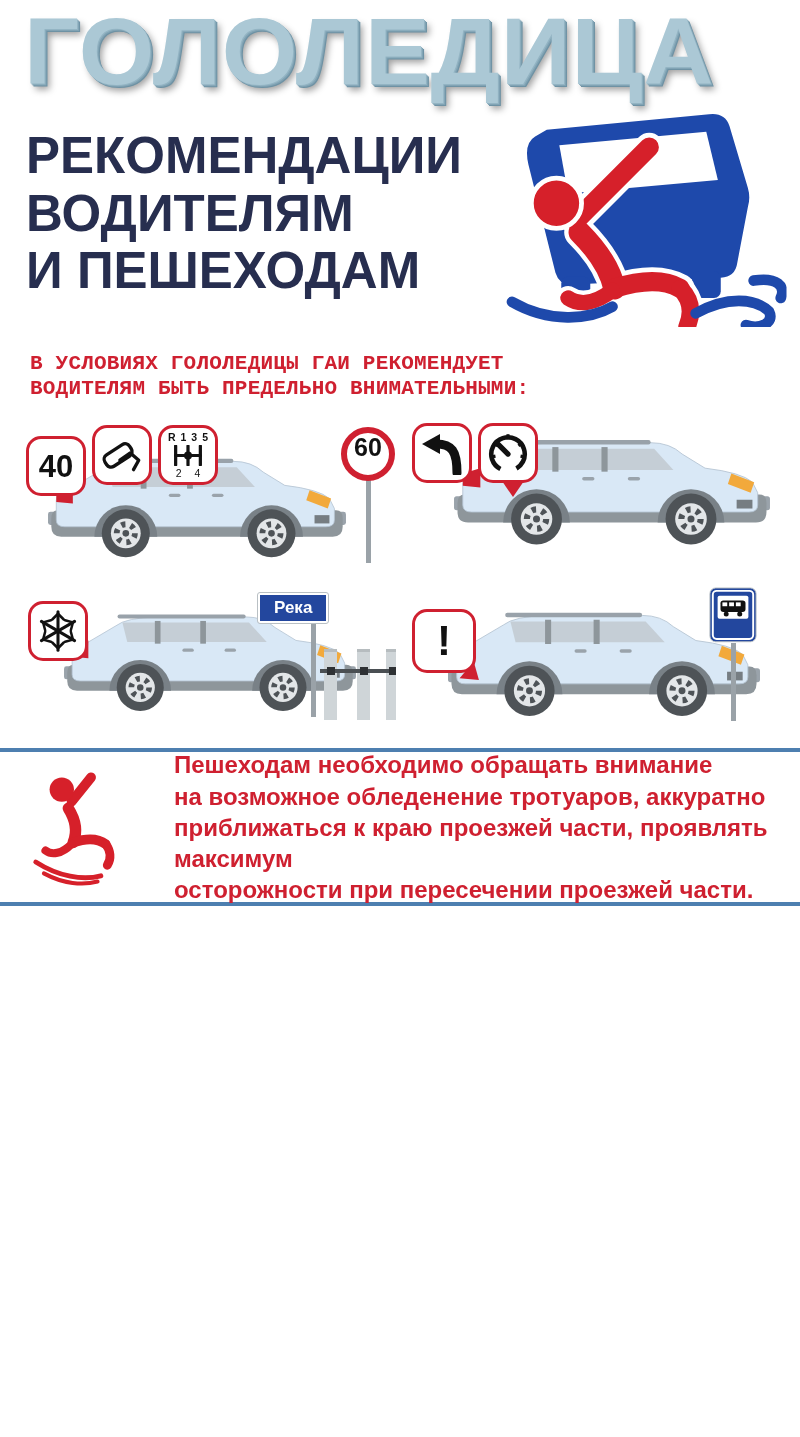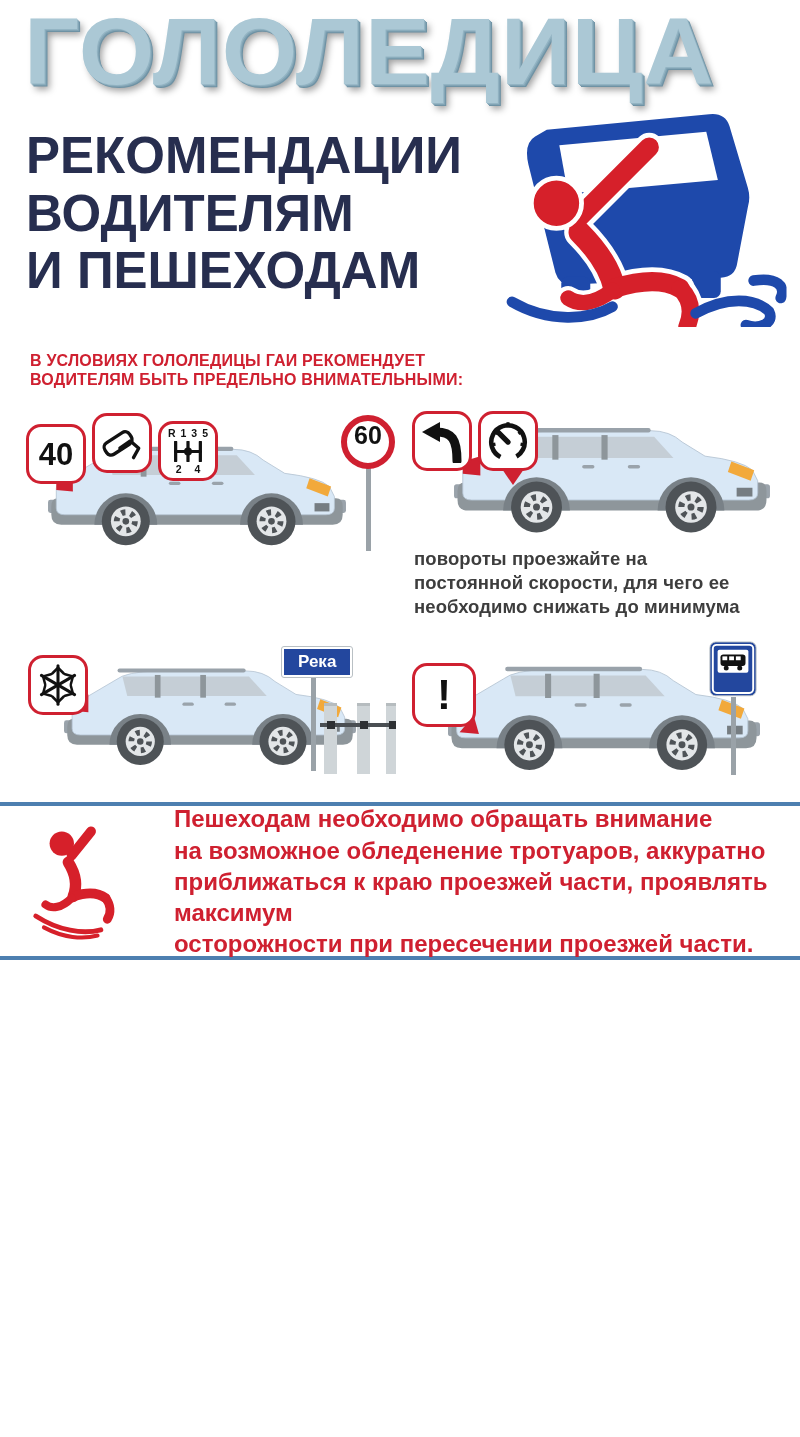--- a/index.html
+++ b/index.html
@@ -18,42 +18,42 @@
   .header-row{display:flex;padding:10px 6px 0 28px;height:222px;justify-content:center;}
   .subtitle{
     flex:1 1 auto;white-space:pre-line;
     font-size:51px;font-weight:bold;line-height:1.13;color:#272e4f;
     letter-spacing:0;padding-top:14px;
   }
   .crash-art{width:330px;height:232px;flex:0 0 auto;margin-top:-18px;margin-right:4px;}
   
   .intro{
     margin:16px 0 22px 30px;white-space:pre-line;
-    color:#cf2030;font-weight:bold;font-size:16px;line-height:1.2;letter-spacing:.2px;
+    color:#cf2030;font-weight:bold;font-size:21px;line-height:1.2;letter-spacing:.2px;font-family:Liberation Mono, monospace;
   }
   
   .grid{
     display:grid;grid-template-columns:372px 372px;column-gap:14px;row-gap:22px;
     padding:0 10px 0 24px;
   }
   .tip-art{position:relative;overflow:hidden;}
   .art-1{height:142px;} .art-2{height:142px;}
   .art-3{height:127px;} .art-4{height:130px;}
   .art-5{height:133px;} .art-6{height:137px;}
   .car{position:absolute;}
   .badge{
     position:absolute;width:60px;height:60px;background:#fff;
     border:3.5px solid #cf2030;border-radius:15px;
     display:flex;flex-direction:column;align-items:center;justify-content:center;
     box-sizing:border-box;z-index:3;
   }
   .badge .num{font-size:31px;font-weight:bold;color:#111;line-height:1;}
   .badge .bang{font-size:42px;font-weight:bold;color:#111;line-height:1;}
   .gear-top{font-size:10.5px;font-weight:bold;letter-spacing:5px;margin-right:-5px;color:#111;line-height:1;}
-  .gear-bottom{font-size:10.5px;font-weight:bold;letter-spacing:13px;margin-right:-13px;color:#111;line-height:1;}
+  .gear-bottom{font-size:10.5px;font-weight:normal;letter-spacing:13px;margin-right:-13px;color:#111;line-height:1;}
   .tail{position:absolute;width:0;height:0;border:11px solid transparent;border-top:16px solid #cf2030;z-index:2;}
   .sign60{
     position:absolute;width:54px;height:54px;border-radius:50%;
     background:#fff;border:6px solid #cf2030;box-sizing:border-box;
     display:flex;align-items:flex-start;justify-content:center;
     font-size:25px;font-weight:bold;color:#111;z-index:3;
   }
   .pole{position:absolute;width:5px;background:#9aa2a8;z-index:1;}
   .river-sign{
     position:absolute;background:#23479e;color:#fff;border:2px solid #fff;outline:1px solid #b9c0c4;
@@ -290,21 +290,21 @@
   <div class="tip">
     <div class="tip-art art-1">
       <div class="badge" style="left:2px;top:13px">
         <span class="num">40</span>
       </div>
       <div class="badge" style="left:68px;top:2px">
         <svg width="46" height="46" viewBox="0 0 44 44">
             <use href="#pedal"></use>
           </svg>
       </div>
-      <div class="badge" style="left:134px;top:10px">
+      <div class="badge" style="left:134px;top:2px">
         <span class="gear-top">R135</span>
         <svg width="38" height="21" viewBox="0 0 40 22" style="margin:2px 0">
             <use href="#gearH"></use>
           </svg>
         <span class="gear-bottom">24</span>
       </div>
       <svg class="car" style="left:24px;bottom:2px;width:298px" viewBox="0 0 360 150">
           <use href="#car"></use>
         </svg>
       <div class="pole" style="left:342px;top:56px;height:84px"></div>
@@ -325,38 +325,35 @@
       <div class="badge" style="left:68px;top:0">
         <svg width="46" height="46" viewBox="0 0 44 44">
             <use href="#gauge"></use>
           </svg>
       </div>
       <div class="tail" style="left:92px;top:58px"></div>
       <svg class="car" style="left:44px;bottom:0;width:316px" viewBox="0 0 360 150">
           <use href="#car"></use>
         </svg>
     </div>
-    <p class="tip-text">повороты проезжайте на
-постоянной скорости, для чего ее
-необходимо снижать до минимума</p>
   </div>
 
 
   <div class="tip">
     <div class="tip-art art-5">
       <div class="badge" style="left:4px;top:14px">
         <svg width="46" height="46" viewBox="0 0 48 48">
             <use href="#flake"></use>
           </svg>
       </div>
       <svg class="car" style="left:40px;bottom:4px;width:292px" viewBox="0 0 360 150">
           <use href="#car"></use>
         </svg>
       <div class="pole" style="left:287px;top:36px;height:94px"></div>
-      <div class="river-sign" style="left:258px;top:6px">
+      <div class="river-sign" style="left:234px;top:6px">
         <span>Река</span>
       </div>
       <div class="post" style="left:300px;top:62px;height:68px"></div>
       <div class="post" style="left:333px;top:62px;height:68px"></div>
       <div class="post" style="left:362px;top:62px;height:68px"></div>
       <div class="rail-bar" style="left:296px;top:82px;width:82px"></div>
       <div class="rail-dot" style="left:303px;top:80px"></div>
       <div class="rail-dot" style="left:336px;top:80px"></div>
       <div class="rail-dot" style="left:365px;top:80px"></div>
     </div>

